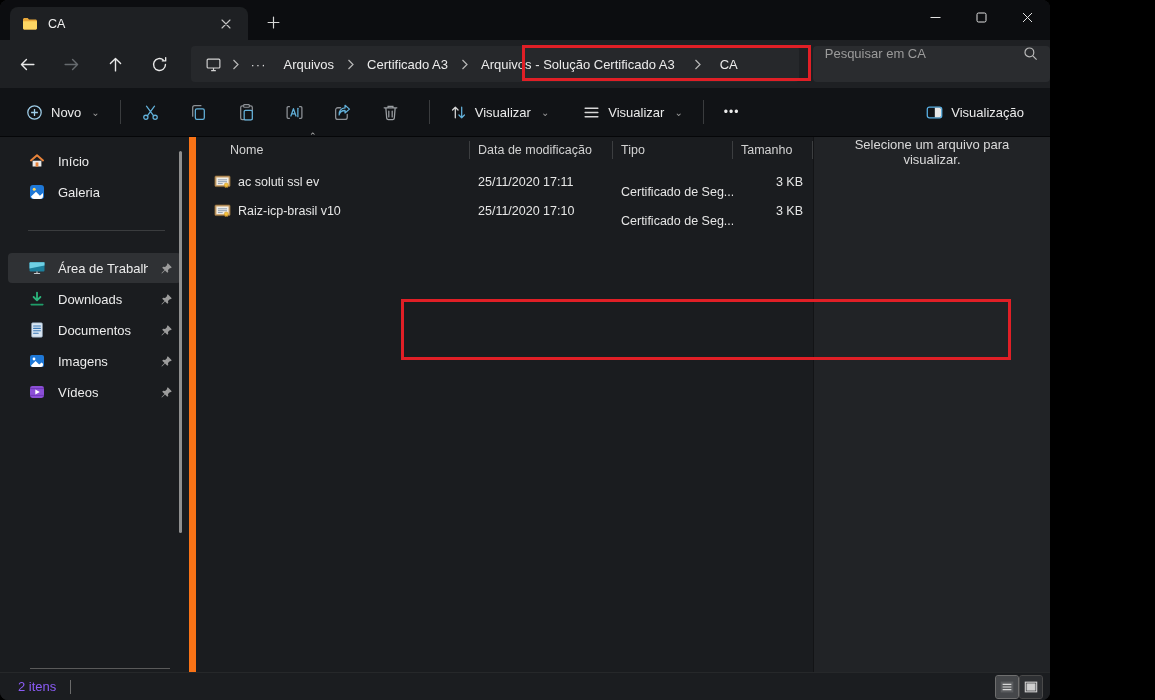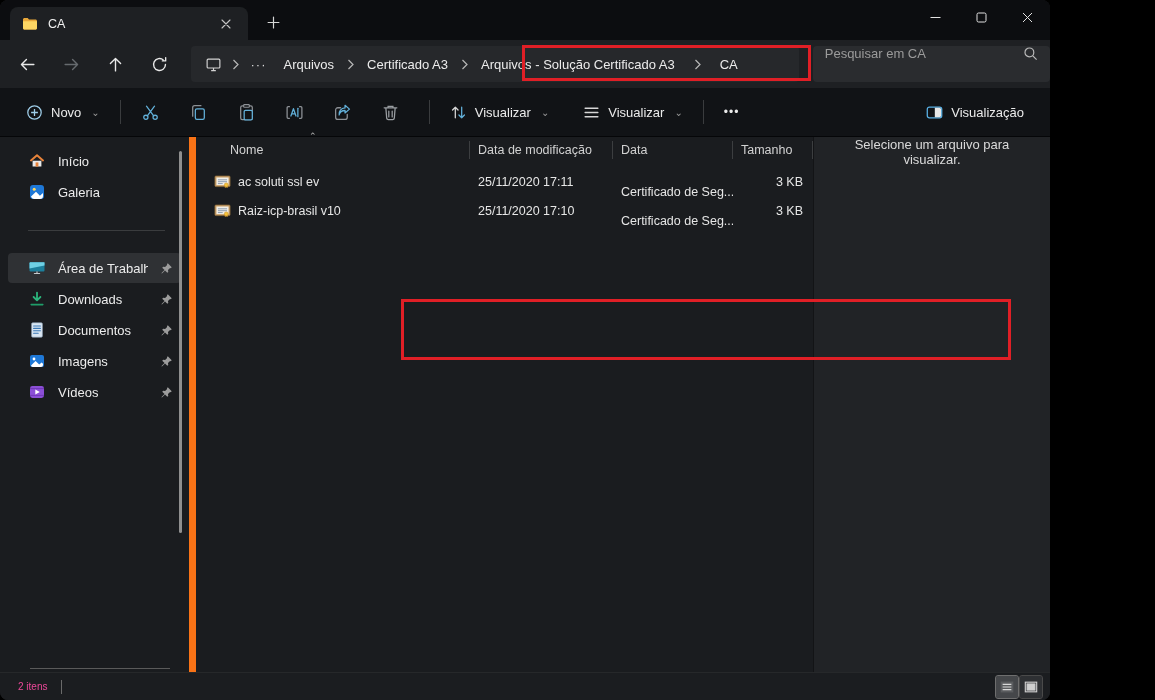--- a/index.html
+++ b/index.html
@@ -70,21 +70,21 @@
   .cell { overflow:hidden; white-space:nowrap; }
   .cell-name { width:274px; display:flex; align-items:center; gap:7px; padding-left:18px; }
   .cell-date { width:143px; padding-left:8px; }
   .cell-type { width:120px; padding-left:8px;margin-top:20px; }
   .cell-size { width:80px; text-align:right; padding-right:10px; }
   
   .preview { width:277px; background:#212326; border-left:1px solid #131416; display:flex; align-items:flex-start; justify-content:center; }
   .preview-text { color:#dadada; font-size:13px; text-align:center; padding:0 14px; }
   
   .statusbar { height:28px; background:#1b1d20; border-top:1px solid #26282a; display:flex; align-items:center; padding:0 8px 0 18px; }
-  .status-count { font-size:10px; color:#ec4899;text-align:center; }
+  .status-count { font-size:13px; color:#8b5cf6;text-align:center; }
   .status-divider { width:1px; height:14px; background:#6a6a6a; margin-left:14px; }
   .status-spacer { flex:1; }
   .view-toggle { width:22px; height:22px; margin-left:2px; border-radius:2px; display:flex; align-items:center; justify-content:center; }
   .view-toggle.active { background:#45474a; outline:1px solid #6e6e6e; }
   .view-toggle.inactive { background:#2e3033; outline:1px solid #4a4a4a; }
   
   .annotation { position:absolute; border:3px solid #e01f26; pointer-events:none; z-index:50; }
   .anno-breadcrumb { left:522px; top:45px; width:289px; height:36px; }
   .anno-files { left:205px; top:162px; width:610px; height:61px; }
   svg { display:block; }
@@ -400,21 +400,21 @@
 
       <div class="side-scrollthumb"></div>
       <div class="side-bottom-line"></div>
     </div>
 
     <div class="filearea">
       <div class="list-header">
         <span class="sort-chevron">⌃</span>
         <div class="col col-name">Nome</div>
         <div class="col col-date">Data de modificação</div>
-        <div class="col col-type">Data</div>
+        <div class="col col-type">Tipo</div>
         <div class="col col-size">Tamanho</div>
       </div>
 
       <div class="rows">
         <div class="file-row">
           <span class="cell cell-name">
             <span>
               <svg width="17" height="17" viewBox="0 0 18 18">
                   <rect x="1" y="3.2" width="16" height="11.2" rx="1" fill="#caa06a" stroke="#8a6a3c" stroke-width="0.8"></rect>
                   <rect x="2.6" y="4.8" width="12.8" height="8" fill="#f2efe8"></rect>

